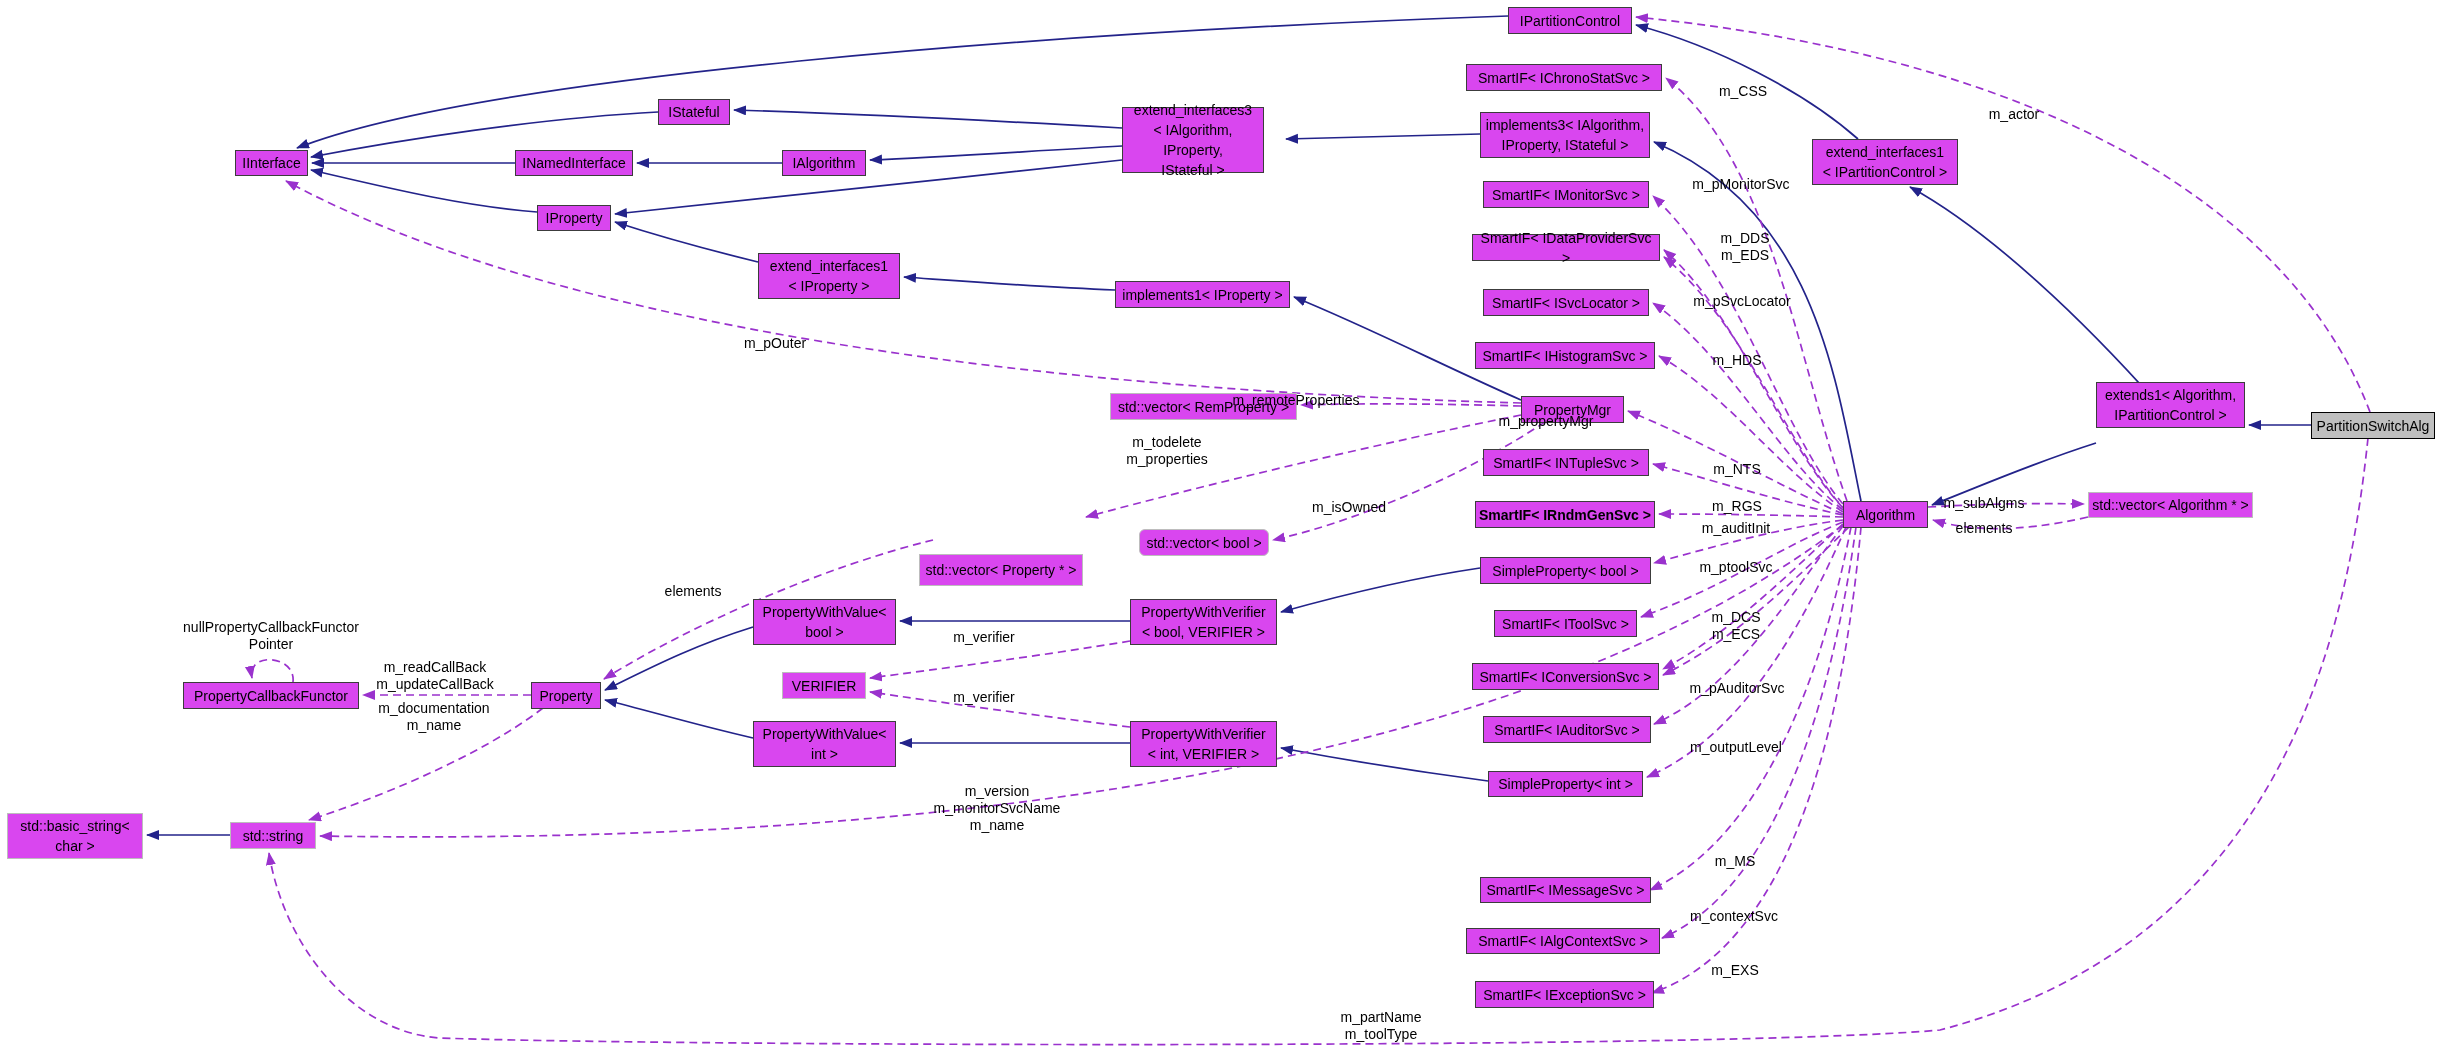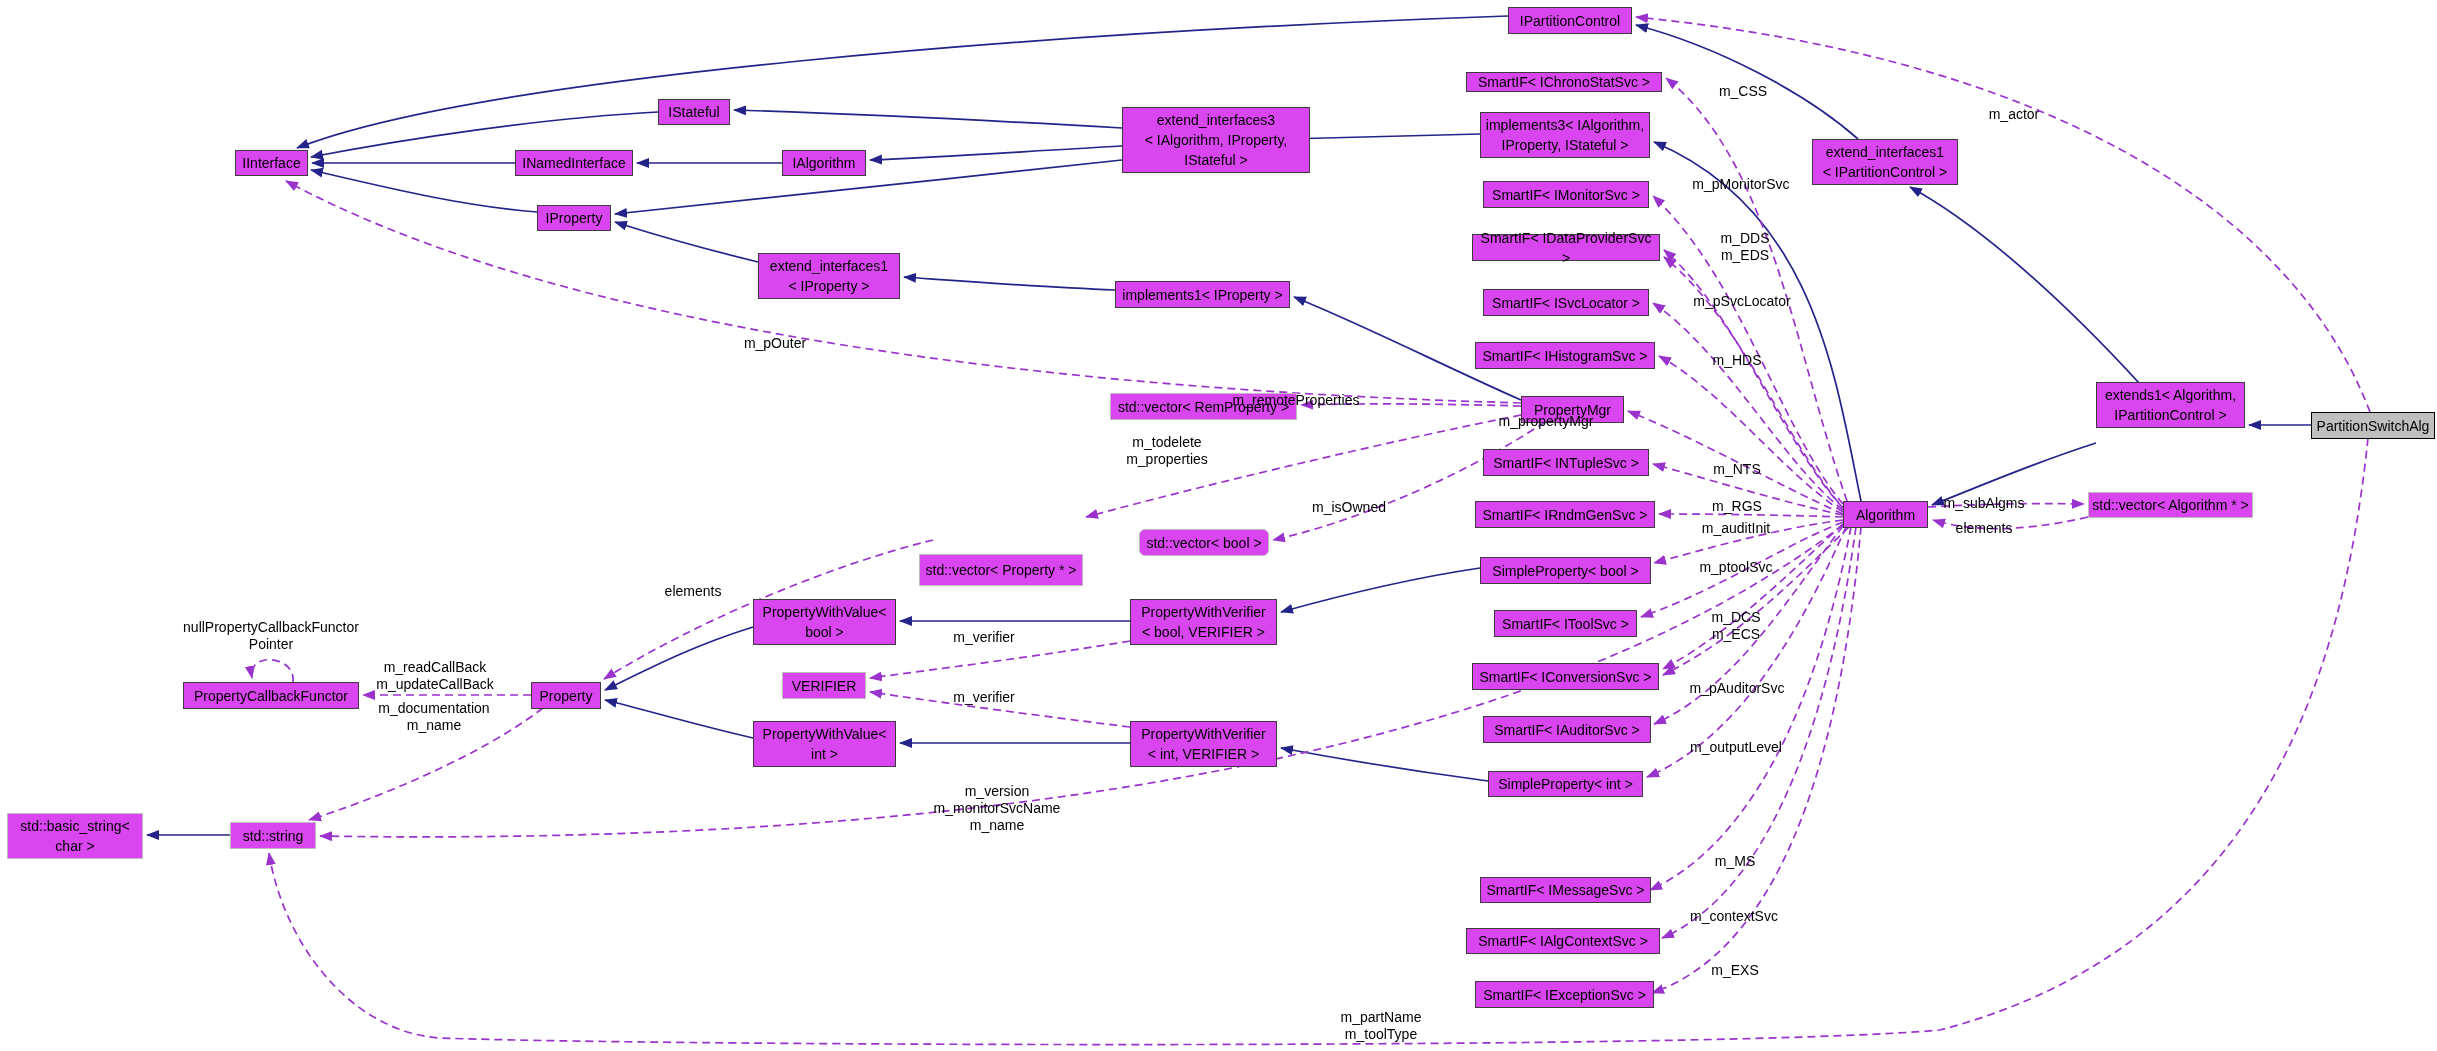--- a/index.html
+++ b/index.html
@@ -88,40 +88,40 @@
       <path d="M1130,727 C1040,716 938,702 870,692" class="edge usage" marker-end="url(#arrow-pur)"></path>
       <path d="M1928,507 C1980,504 2028,503 2084,504" class="edge usage" marker-end="url(#arrow-pur)"></path>
       <path d="M2088,517 C2014,534 1966,530 1933,520" class="edge usage" marker-end="url(#arrow-pur)"></path>
     </svg>
   <div id="nodes-layer">
       <div class="node internal" style="left: 235px; top: 150px; width: 73px; height: 26px;">IInterface</div>
       <div class="node internal" style="left: 658px; top: 99px; width: 72px; height: 26px;">IStateful</div>
       <div class="node internal" style="left: 515px; top: 150px; width: 118px; height: 26px;">INamedInterface</div>
       <div class="node internal" style="left: 782px; top: 150px; width: 84px; height: 26px;">IAlgorithm</div>
       <div class="node internal" style="left: 537px; top: 205px; width: 74px; height: 26px;">IProperty</div>
-      <div class="node internal" style="left: 1122px; top: 107px; width: 188px; height: 66px;">extend_interfaces3
+      <div class="node internal" style="left: 1122px; top: 107px; width: 142px; height: 66px;">extend_interfaces3
 &lt; IAlgorithm, IProperty,
 IStateful &gt;</div>
       <div class="node internal" style="left: 758px; top: 253px; width: 142px; height: 46px;">extend_interfaces1
 &lt; IProperty &gt;</div>
       <div class="node internal" style="left: 1115px; top: 281px; width: 175px; height: 27px;">implements1&lt; IProperty &gt;</div>
       <div class="node internal" style="left: 1480px; top: 112px; width: 170px; height: 46px;">implements3&lt; IAlgorithm,
 IProperty, IStateful &gt;</div>
       <div class="node internal" style="left: 1508px; top: 7px; width: 124px; height: 27px;">IPartitionControl</div>
-      <div class="node internal" style="left: 1466px; top: 72px; width: 196px; height: 20px;">SmartIF&lt; IChronoStatSvc &gt;</div>
+      <div class="node internal" style="left: 1466px; top: 64px; width: 196px; height: 27px;">SmartIF&lt; IChronoStatSvc &gt;</div>
       <div class="node internal" style="left: 1812px; top: 139px; width: 146px; height: 46px;">extend_interfaces1
 &lt; IPartitionControl &gt;</div>
       <div class="node internal" style="left: 1483px; top: 181px; width: 166px; height: 27px;">SmartIF&lt; IMonitorSvc &gt;</div>
       <div class="node internal" style="left: 1472px; top: 234px; width: 188px; height: 27px;">SmartIF&lt; IDataProviderSvc &gt;</div>
       <div class="node internal" style="left: 1483px; top: 289px; width: 166px; height: 27px;">SmartIF&lt; ISvcLocator &gt;</div>
       <div class="node internal" style="left: 1475px; top: 342px; width: 180px; height: 27px;">SmartIF&lt; IHistogramSvc &gt;</div>
       <div class="node external" style="left: 1110px; top: 393px; width: 187px; height: 27px;">std::vector&lt; RemProperty &gt;</div>
       <div class="node internal" style="left: 1521px; top: 396px; width: 103px; height: 27px;">PropertyMgr</div>
       <div class="node internal" style="left: 1483px; top: 449px; width: 166px; height: 27px;">SmartIF&lt; INTupleSvc &gt;</div>
-      <div class="node internal" style="left: 1475px; top: 501px; width: 180px; height: 27px;">SmartIF&lt; IRndmGenSvc &gt;</div>
+      <div class="node internal" style="left: 1475px; top: 501px; width: 180px; height: 27px; font-weight: bold;">SmartIF&lt; IRndmGenSvc &gt;</div>
       <div class="node internal" style="left: 1843px; top: 501px; width: 85px; height: 27px;">Algorithm</div>
       <div class="node internal" style="left: 2096px; top: 382px; width: 149px; height: 46px;">extends1&lt; Algorithm,
 IPartitionControl &gt;</div>
       <div class="node highlight" style="left: 2311px; top: 412px; width: 124px; height: 27px;">PartitionSwitchAlg</div>
       <div class="node external" style="left: 2088px; top: 492px; width: 165px; height: 26px;">std::vector&lt; Algorithm * &gt;</div>
       <div class="node external" style="left: 919px; top: 514px; width: 164px; height: 32px; margin-top: 40px;">std::vector&lt; Property * &gt;</div>
       <div class="node external" style="left: 1139px; top: 529px; width: 130px; height: 27px; border-radius: 6px;">std::vector&lt; bool &gt;</div>
       <div class="node internal" style="left: 1480px; top: 557px; width: 171px; height: 27px;">SimpleProperty&lt; bool &gt;</div>
       <div class="node internal" style="left: 1494px; top: 610px; width: 143px; height: 27px;">SmartIF&lt; IToolSvc &gt;</div>
       <div class="node internal" style="left: 753px; top: 599px; width: 143px; height: 46px;">PropertyWithValue&lt;

